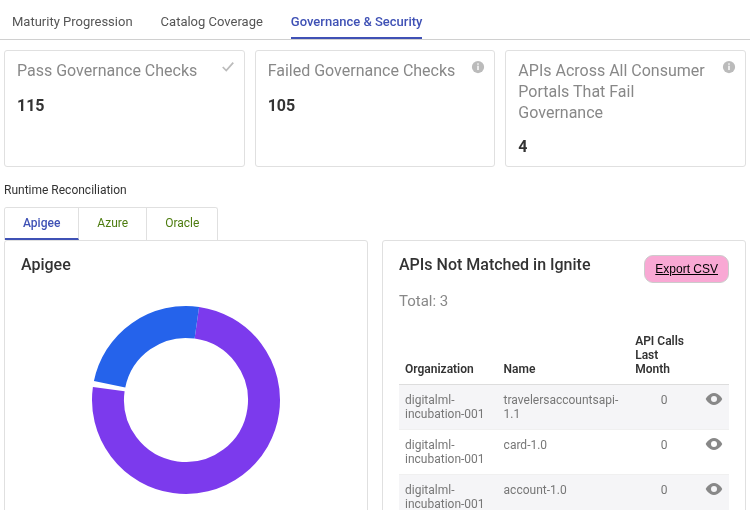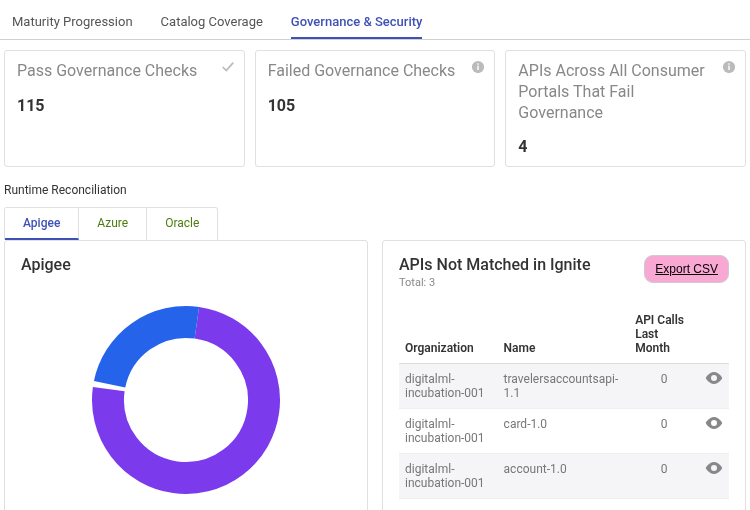--- a/index.html
+++ b/index.html
@@ -20,21 +20,21 @@
   .panels { display:flex; gap:14px; padding:0 4px; }
   .panel { border:1px solid #e0e0e0; border-radius:3px; padding:14px 16px 18px; }
   .panel-left { flex:1; }
   .panel-right { flex:1; }
   .panel-title { font-size:16px; font-weight:500; margin-bottom:12px; }
   .donut-wrap { display:flex; justify-content:center; padding:4px 0 10px; }
   svg.donut { width:220px; height:220px; }
   .donut-arc1 { fill:none; stroke:#7c3aed; stroke-width:32; }
   .donut-arc2 { fill:none; stroke:#2563eb; stroke-width:32; }
   .panel-right-header { display:flex; justify-content:space-between; align-items:flex-start; }
-  .subtotal { font-size:11px; color:#888; margin-top:2px; }
+  .subtotal { font-size:15px; color:#888; margin-top:18px; }
   .export-btn { border:1px solid #ccc; background:#f9a8d4; font-size:12px; padding:6px 10px; border-radius:9px; cursor:pointer;text-decoration:underline; }
   table.api-table { width:100%; border-collapse:collapse; font-size:12px; margin-top:18px; }
   table.api-table th { text-align:left; font-weight:600; color:#333; padding:6px 6px 8px; border-bottom:1px solid #ddd; vertical-align:bottom;}
   table.api-table th.right { }
   table.api-table td { padding:8px 6px; color:#777; border-bottom:1px solid #f0f0f0; vertical-align:top;}
   table.api-table tr.striped td { background:#f5f5f7; }
   .eye-cell { text-align:center; width:28px; }
   .eye-icon { display:inline-flex; width:18px; height:12px; color:#888; }
   .pager { display:flex; justify-content:flex-end; gap:18px; align-items:center; padding:8px 6px 0; color:#999; font-size:13px;}
   .pager .cur { color:#333; font-weight:500; }

